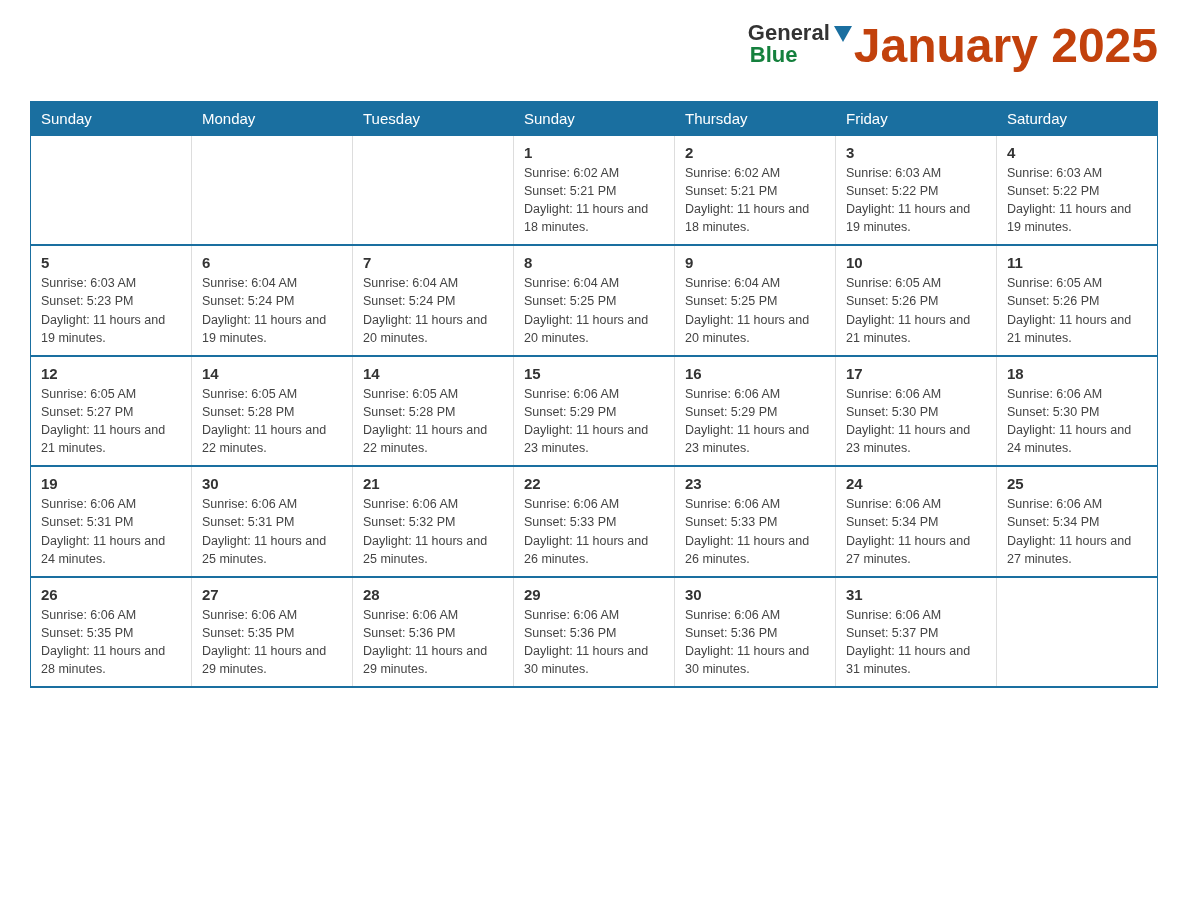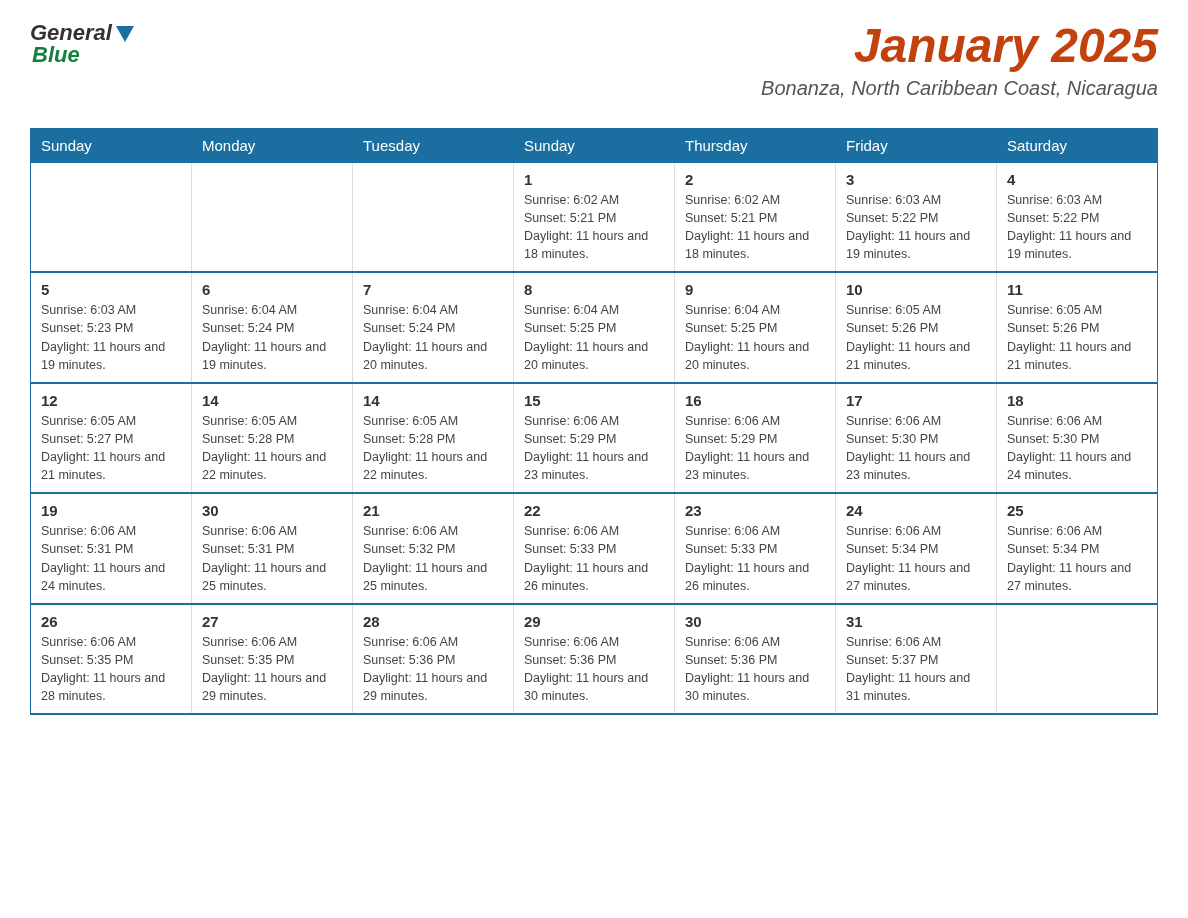--- a/index.html
+++ b/index.html
@@ -5,24 +5,23 @@
     * { margin: 0; padding: 0; box-sizing: border-box; }
     body {
       font-family: Arial, sans-serif;
       background: #fff;
       width: 1188px;
       min-height: 918px;
       padding: 20px 30px;
     }
     .header {
       display: flex;
-      justify-content: space-between;
+      justify-content: flex-end;
       align-items: flex-start;
       margin-bottom: 28px;
-      font-style: italic;
     }
     .logo-text-general {
       font-size: 22px;
       font-weight: bold;
       color: #333;
     }
     .logo-text-blue {
       font-size: 22px;
       font-weight: bold;
       color: #15803d;
@@ -110,21 +109,20 @@
     <div class="logo-line1">
       <span class="logo-text-general">General</span>
       <svg width="22" height="20" viewBox="0 0 22 20" style="margin-left:2px; margin-top:2px;">
         <polygon points="2,2 20,2 11,18" fill="#1a6fa0"></polygon>
       </svg>
     </div>
     <span class="logo-text-blue" style="margin-top:-4px; margin-left:2px;">Blue</span>
   </div>
   <div class="title-section">
     <div class="month-title">January 2025</div>
-    <div class="subtitle">Bonanza, North Caribbean Coast, Nicaragua</div>
   </div>
 </div>
 
 <table class="calendar">
   <thead>
     <tr>
     <th>Sunday</th>
         <th>Monday</th>
         <th>Tuesday</th>
         <th>Sunday</th>

